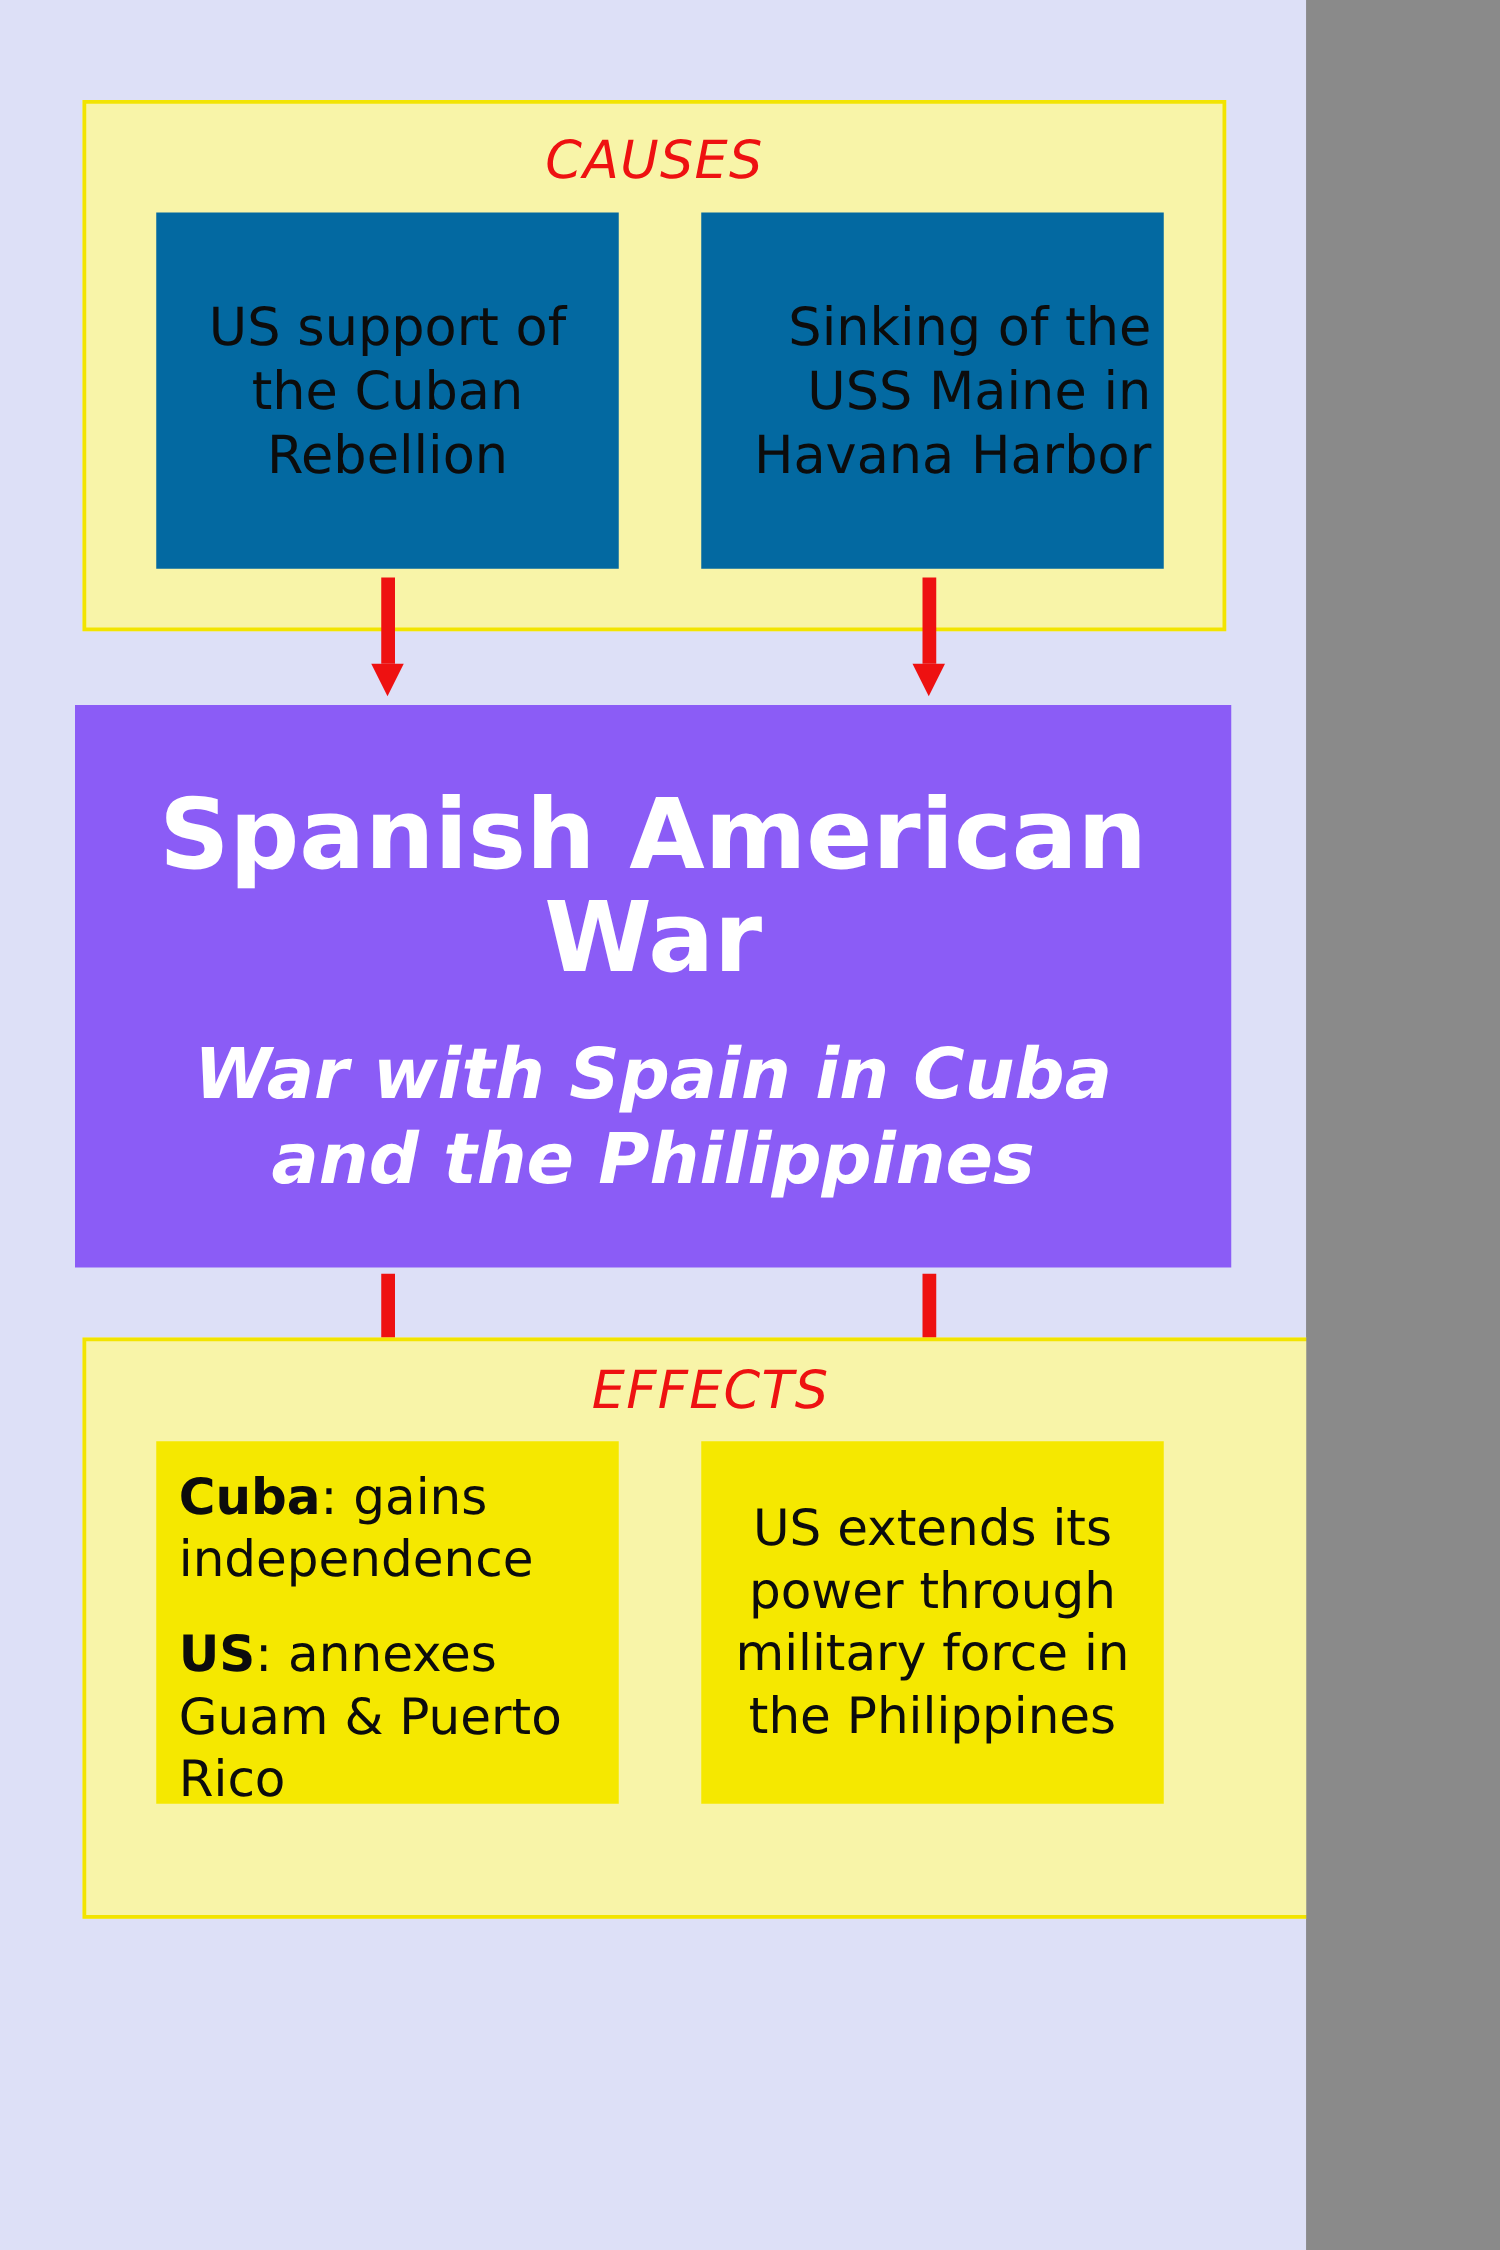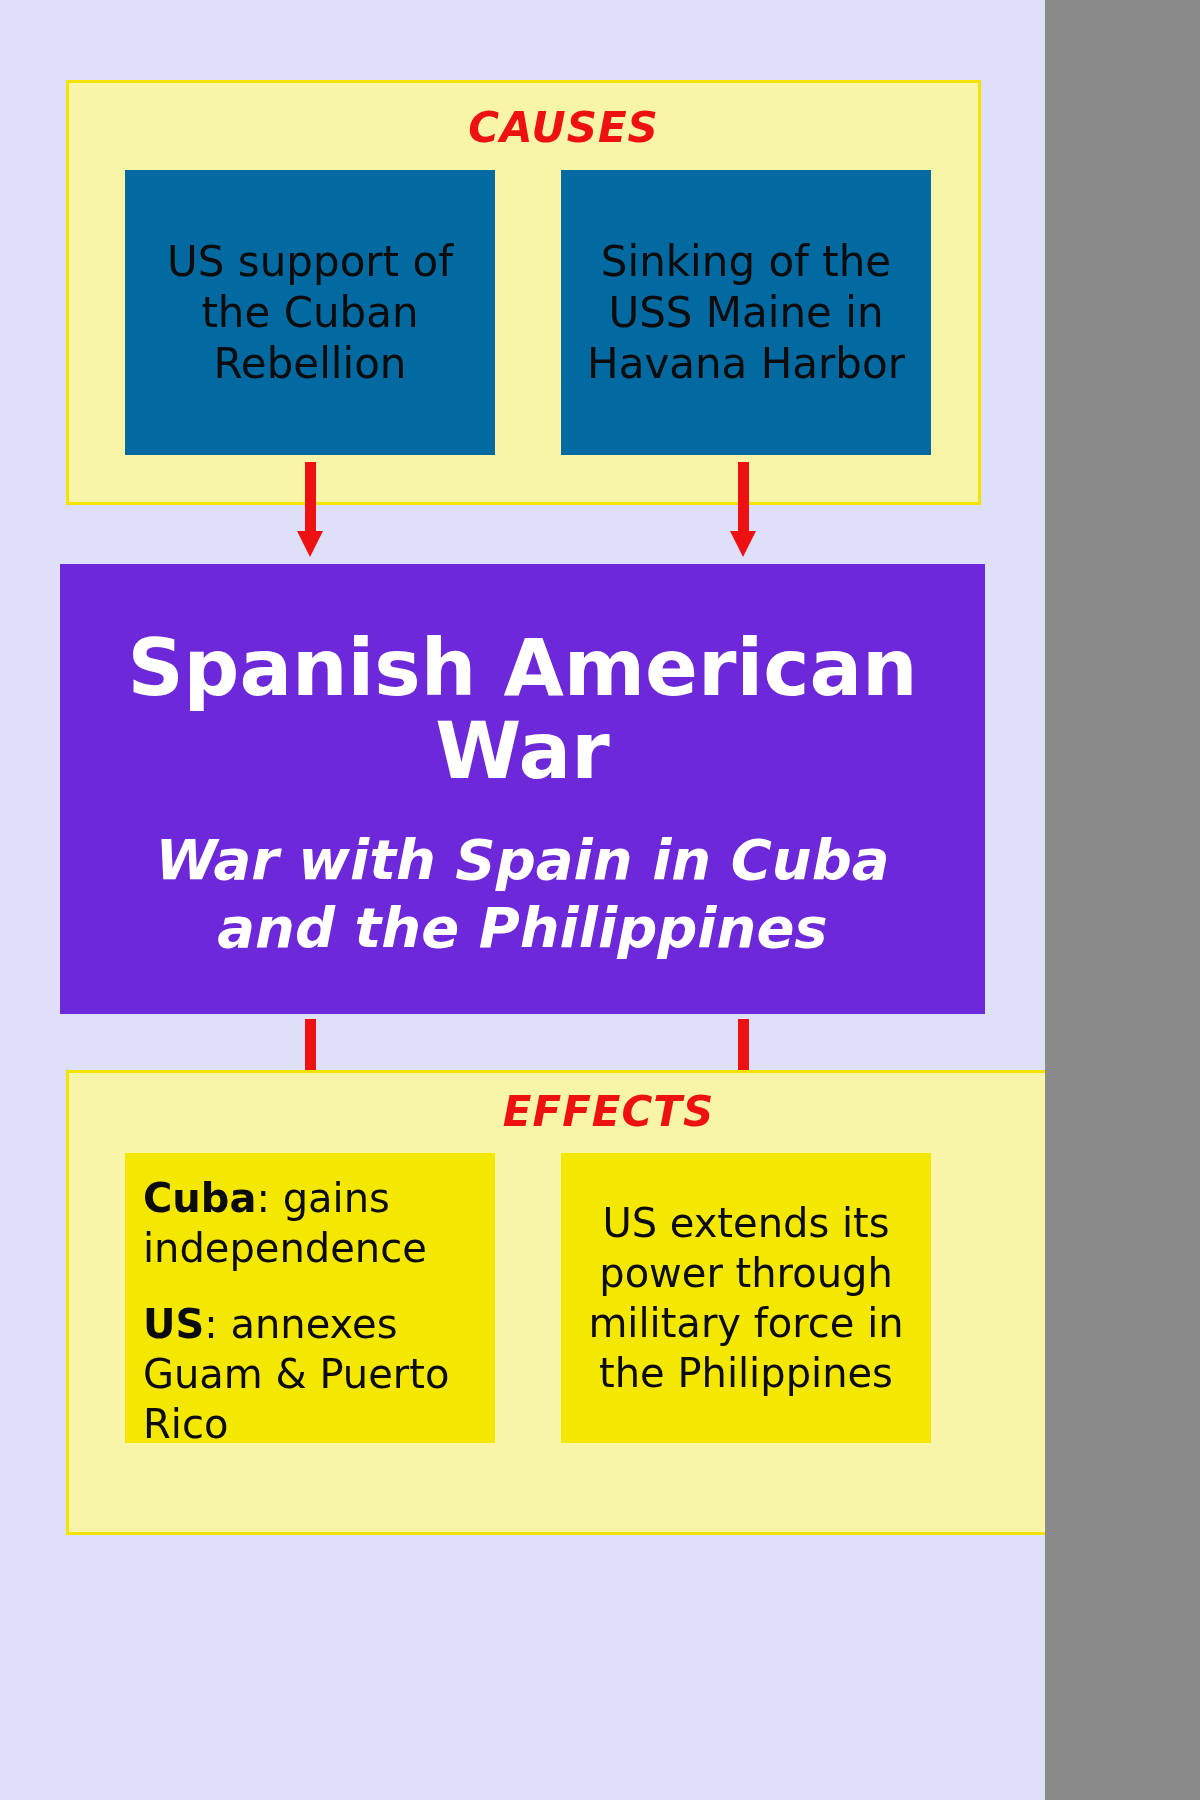--- a/index.html
+++ b/index.html
@@ -39,25 +39,24 @@
     height: 425px;
     background: #f8f4a8;
     border: 3px solid #f2e400;
     box-sizing: border-box;
   }
   .panel-title {
     position: absolute;
     width: 100%;
     text-align: center;
     color: #ee1111;
-    font-weight: bold;
+    font-weight: normal;
     font-style: italic;
     font-size: 42px;
     letter-spacing: 1px;
-    margin-left: 40px;
   }
   .causes-title { top: 20px; }
 
   .cause-box {
     position: absolute;
     background: #0369a1;
     box-sizing: border-box;
     display: flex;
     align-items: center;
     justify-content: center;
@@ -71,20 +70,21 @@
     left: 56px;
     top: 87px;
     width: 370px;
     height: 285px;
   }
   .cause-box-2 {
     left: 492px;
     top: 87px;
     width: 370px;
     height: 285px;
+    text-align: right;
   }
 
   
   .arrow {
     position: absolute;
     width: 26px;
   }
   .arrow .shaft {
     position: absolute;
     left: 8px;
@@ -115,21 +115,21 @@
   .arrow-e2 .shaft { height: 77px; }
   .arrow-e2 .head { top: 77px; }
 
   
   .event-box {
     position: absolute;
     left: 60px;
     top: 564px;
     width: 925px;
     height: 450px;
-    background: #6d28d9;
+    background: #8b5cf6;
     display: flex;
     flex-direction: column;
     align-items: center;
     justify-content: center;
     box-sizing: border-box;
     padding: 10px 40px;
   }
   .event-title {
     color: #ffffff;
     font-weight: bold;

